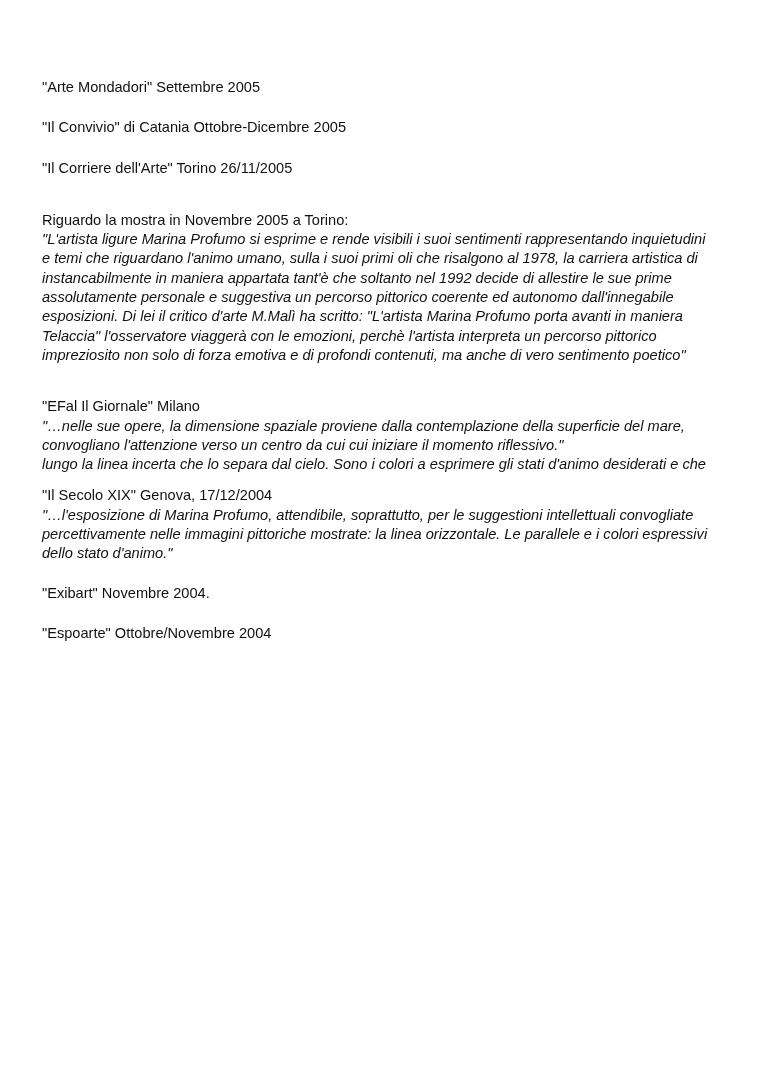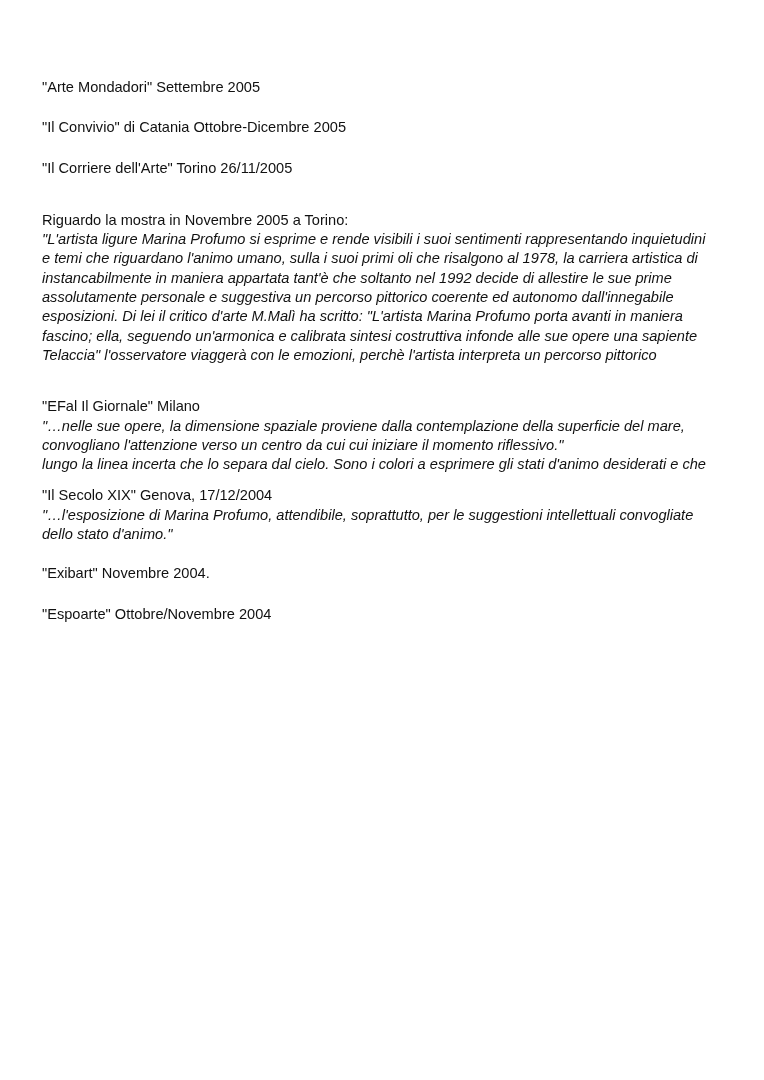--- a/index.html
+++ b/index.html
@@ -54,35 +54,36 @@
   <span class="line">"Il Corriere dell'Arte" Torino 26/11/2005</span>
   <div class="gap"></div>
 
   <div class="para">
     <span class="line">Riguardo la mostra in Novembre 2005 a Torino:</span>
     <span class="line it">"L'artista ligure Marina Profumo si esprime e rende visibili i suoi sentimenti rappresentando inquietudini</span>
     <span class="line it">e temi che riguardano l'animo umano, sulla i suoi primi oli che risalgono al 1978, la carriera artistica di</span>
     <span class="line it">instancabilmente in maniera appartata tant'è che soltanto nel 1992 decide di allestire le sue prime</span>
     <span class="line it">assolutamente personale e suggestiva un percorso pittorico coerente ed autonomo dall'innegabile</span>
     <span class="line it">esposizioni. Di lei il critico d'arte M.Malì ha scritto: "L'artista Marina Profumo porta avanti in maniera</span>
-    <span class="line it">fascino; ella, seguendo un'armonica e calibrata sintesi costruttiva infonde alle sue opere una sapiente</span>
     <span class="line it">Telaccia" l'osservatore viaggerà con le emozioni, perchè l'artista interpreta un percorso pittorico</span>
+    <span class="line it">impreziosito non solo di forza emotiva e di profondi contenuti, ma anche di vero sentimento poetico"</span>
   </div>
   <div class="gap-sm"></div>
 
   <div class="para">
     <span class="line">"EFal Il Giornale" Milano</span>
     <span class="line it">"…nelle sue opere, la dimensione spaziale proviene dalla contemplazione della superficie del mare,</span>
     <span class="line it">convogliano l'attenzione verso un centro da cui cui iniziare il momento riflessivo."</span>
     <span class="line it">lungo la linea incerta che lo separa dal cielo. Sono i colori a esprimere gli stati d'animo desiderati e che</span>
   </div>
 
   <div class="para">
     <span class="line">"Il Secolo XIX" Genova, 17/12/2004</span>
     <span class="line it">"…l'esposizione di Marina Profumo, attendibile, soprattutto, per le suggestioni intellettuali convogliate</span>
+    <span class="line it">percettivamente nelle immagini pittoriche mostrate: la linea orizzontale. Le parallele e i colori espressivi</span>
     <span class="line it">dello stato d'animo."</span>
   </div>
   <div class="gap-sm"></div>
 
   <span class="line">"Exibart" Novembre 2004.</span>
   <div class="gap"></div>
   <span class="line">"Espoarte" Ottobre/Novembre 2004</span>
 
 </div>
 

